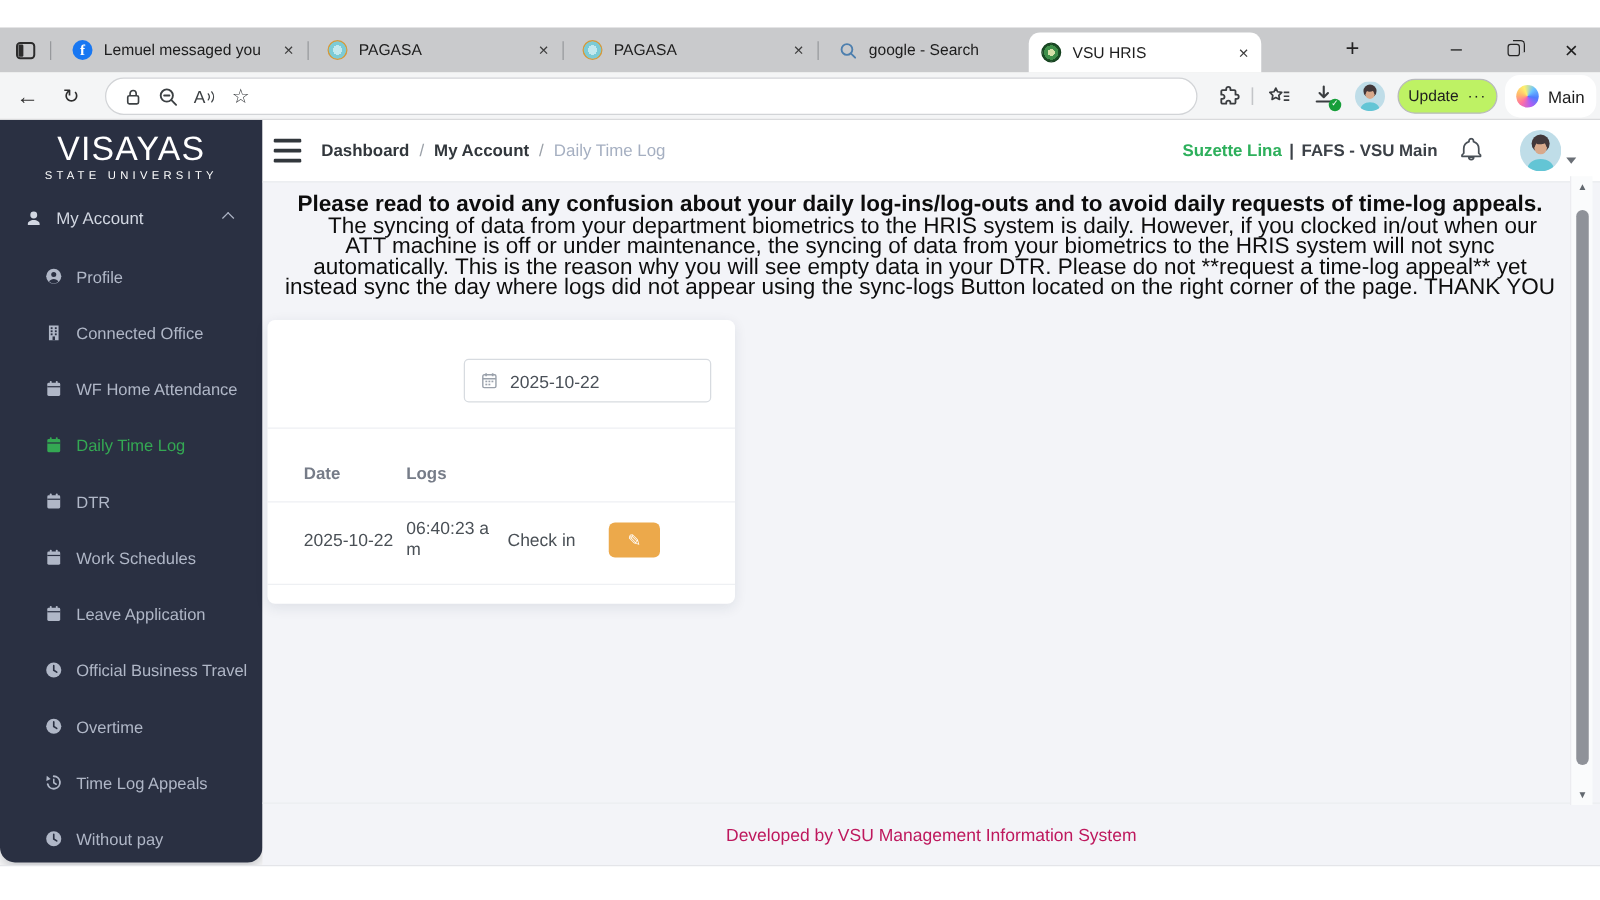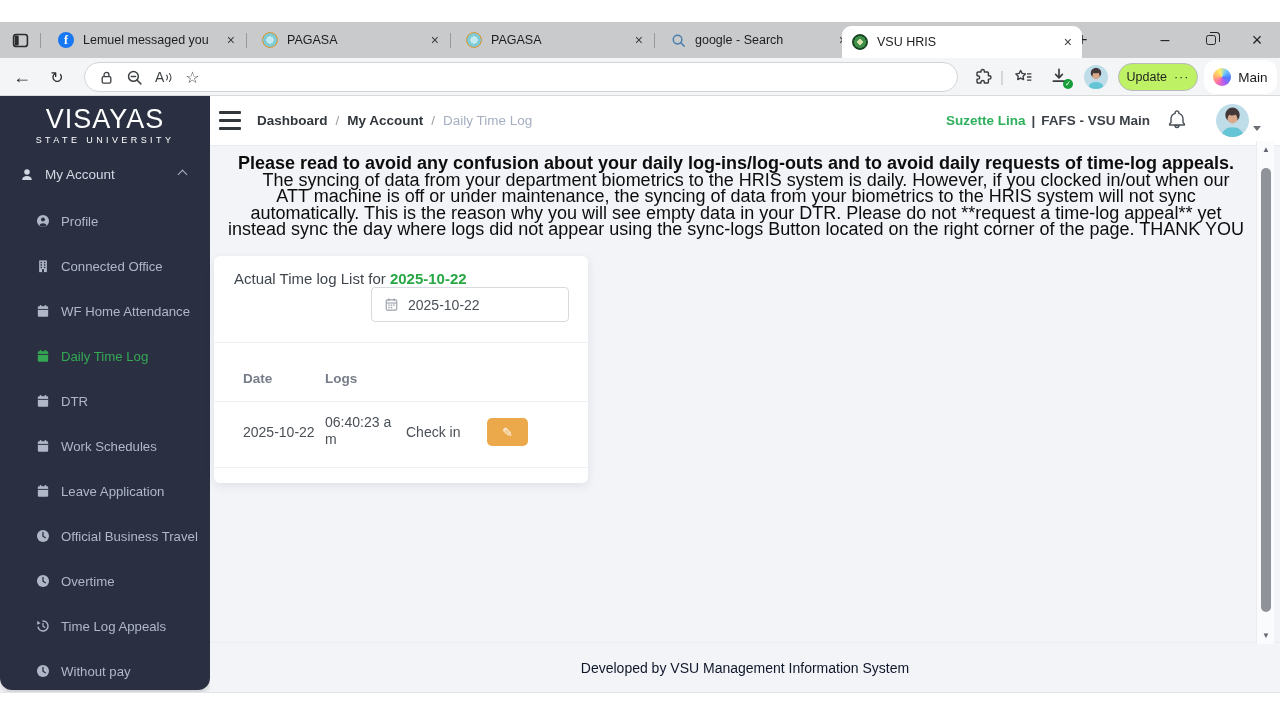--- a/index.html
+++ b/index.html
@@ -82,21 +82,21 @@
   .card-title .gd { color:#28a745; font-weight:bold; }
   .date-input { position:absolute; left:157px; top:31px; width:198px; height:35px; background:#fff; border:1px solid #d7dbe0; border-radius:4px; display:flex; align-items:center; padding:0 12px; gap:9px; font-size:14px; color:#4a5058; }
   .date-input svg { width:15px; height:15px; color:#9aa1ab; }
   .chr { position:absolute; left:0; right:0; height:0; border-top:1px solid #eef0f3; }
   .th { position:absolute; top:115px; font-size:13.5px; font-weight:600; color:#767c88; }
   .td { position:absolute; font-size:14px; color:#4a5056; }
   .time-cell { width:68px; line-height:17px; word-break:break-all; }
   .edit-btn { position:absolute; left:273px; top:162px; width:41px; height:28px; background:#eca94b; border:none; border-radius:5px; color:#fff; font-size:13px; display:flex; align-items:center; justify-content:center; }
 
   .footerband { position:absolute; left:0; right:0; top:496px; height:51px; border-top:1px solid #ebedf0; display:flex; align-items:center; justify-content:center; }
-  .footer-text { font-size:14px; color:#0f172a; }
+  .footer-text { font-size:14px; color:#be185d; }
   .bottomstrip { position:absolute; left:-210px; top:596px; width:1280px; height:28px; background:#fff; border-top:1px solid #e4e5e9; }
 
   .scrolltrack { position:absolute; left:1256px; top:45px; width:18px; height:503px; background:#fafbfc; border-left:1px solid #ececf0; z-index:4; }
   .scroll-arrow { position:absolute; left:0; width:18px; text-align:center; font-size:8px; color:#62686f; }
   .scroll-thumb { position:absolute; left:4px; top:27px; width:10px; height:444px; background:#8f9299; border-radius:5px; }
 
   svg.defs { position:absolute; width:0; height:0; }
 </style>
 </head>
 <body>
@@ -226,21 +226,21 @@
       <span class="fav search">
           <svg width="15" height="15">
             <use href="#i-search"></use>
           </svg>
         </span>
       <span class="tab-title">google - Search</span>
       <span class="tab-x">×</span>
     </div>
     <div class="tsep" style="left:858px"></div>
 
-    <div class="tab active" style="left:842px;width:240px">
+    <div class="tab active" style="left:823px;width:186px">
       <span class="fav vsu"></span>
       <span class="tab-title">VSU HRIS</span>
       <span class="tab-x">×</span>
     </div>
 
     <div class="newtab">+</div>
     <div class="winctl min">–</div>
     <div class="winctl" style="left:1192px">
         <span class="restore-box"></span>
       </div>
@@ -402,23 +402,20 @@
         <span class="hd-caret"></span>
       </div>
 
       <div class="content">
         <div class="notice">
           <div class="nh">Please read to avoid any confusion about your daily log-ins/log-outs and to avoid daily requests of time-log appeals.</div>
           <div class="nb">The syncing of data from your department biometrics to the HRIS system is daily. However, if you clocked in/out when our ATT machine is off or under maintenance, the syncing of data from your biometrics to the HRIS system will not sync automatically. This is the reason why you will see empty data in your DTR. Please do not **request a time-log appeal** yet instead sync the day where logs did not appear using the sync-logs Button located on the right corner of the page. THANK YOU</div>
         </div>
 
         <div class="card">
-          <div class="card-title">
-            <span>Actual Time log List for </span><span class="gd">2025-10-22</span>
-          </div>
           <div class="date-input">
             <svg>
                 <use href="#i-calendar-o"></use>
               </svg>
             <span>2025-10-22</span>
           </div>
           <div class="chr" style="top:86px"></div>
           <div class="th" style="left:29px">Date</div>
           <div class="th" style="left:111px">Logs</div>
           <div class="chr" style="top:145px"></div>

